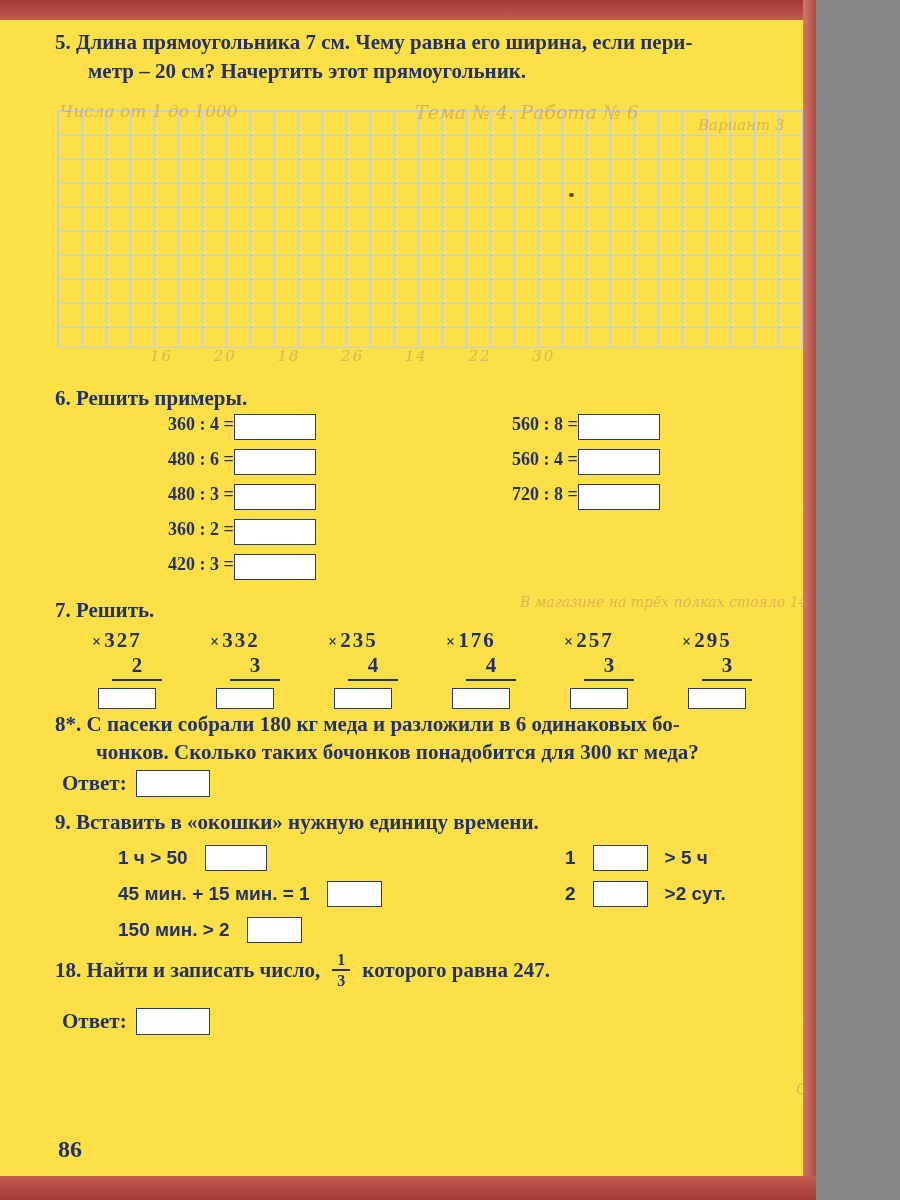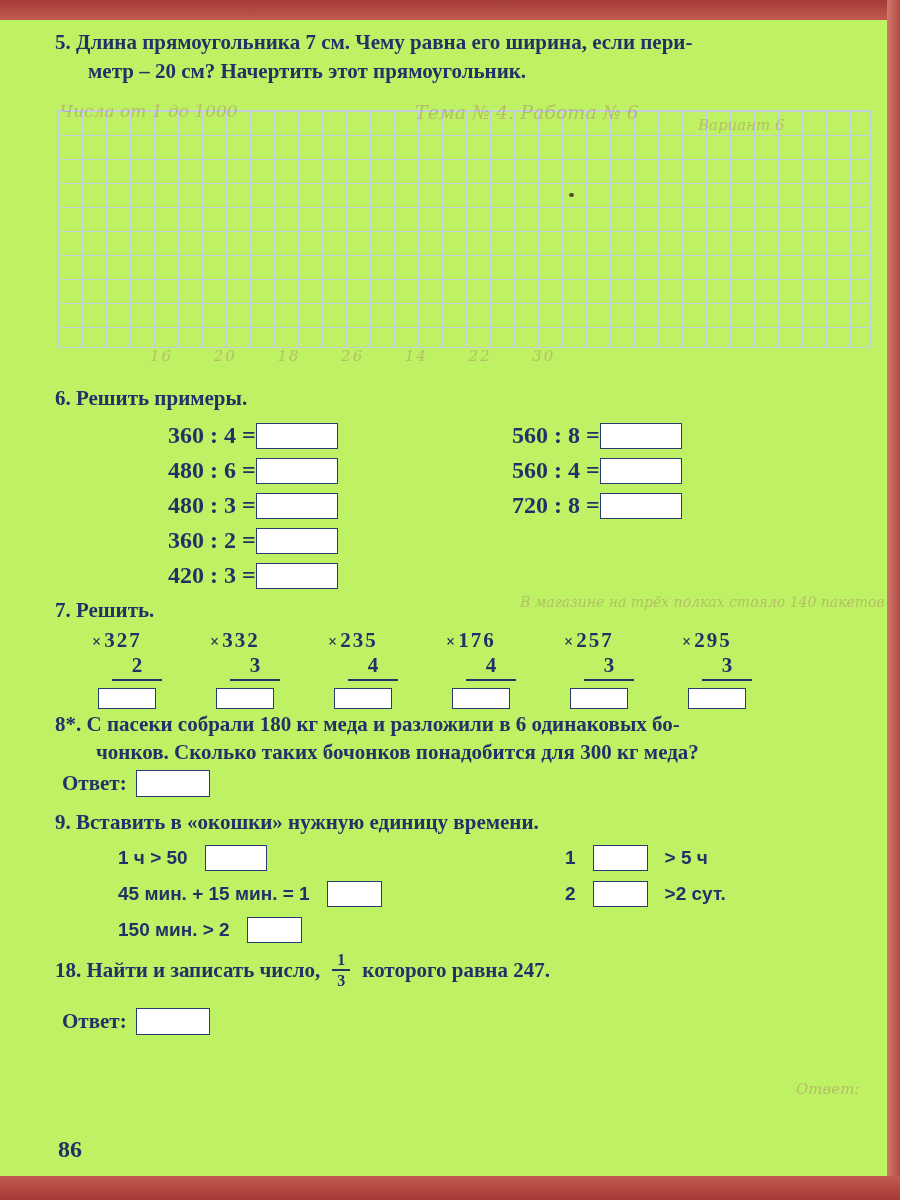--- a/index.html
+++ b/index.html
@@ -1,40 +1,41 @@
 <!DOCTYPE html>
 <html><head>
 <meta charset="utf-8">
 <style>
   html,body{margin:0;padding:0;background:#888;}
   .canvas{
-    position:relative;width:900px;height:1200px;overflow:hidden;
-    background:#bef264;color:#223168;
+    position:relative;width:784px;height:1200px;overflow:hidden;
+    background:#fde047;color:#223168;
     font-family:"Liberation Serif","DejaVu Serif",serif;
+    padding-left:32px;
   }
   .edge{position:absolute;z-index:5;}
   .edge-top{top:0;left:0;width:100%;height:20px;background:linear-gradient(to bottom,#a33a35,#c25b50);}
   .edge-right{top:0;right:0;width:13px;height:100%;background:linear-gradient(to left,#b04a42,#cf7a6c);}
   .edge-bottom{bottom:0;left:0;width:100%;height:24px;background:linear-gradient(to top,#a33a35,#c25b50);}
   .txt{position:absolute;font-weight:bold;font-size:21px;white-space:nowrap;z-index:3;}
   .grid{
     position:absolute;left:57px;top:110px;width:812px;height:236px;z-index:1;
     border:1px solid #c3cede;
     background-image:linear-gradient(to right,#c3cede 1px,transparent 1px),
                      linear-gradient(to bottom,#c3cede 1px,transparent 1px);
     background-size:24px 24px;
   }
   .ghost{
     position:absolute;font-style:italic;color:#a25f68;opacity:.35;z-index:2;
     white-space:pre;filter:blur(.3px);font-weight:normal;
     font-family:"DejaVu Serif",serif;
   }
   .speck{position:absolute;left:569px;top:193px;width:5px;height:4px;background:#44222e;border-radius:50%;opacity:.85;z-index:4;}
   .col{position:absolute;z-index:3;}
-  .t6row{display:flex;align-items:flex-end;height:35px;font-weight:bold;font-size:24px;}
+  .t6row{display:flex;align-items:flex-start;height:35px;font-weight:bold;font-size:18px;}
   .abox{display:inline-block;border:1.8px solid #2a3a72;background:#fff;box-sizing:border-box;}
   .b82{width:82px;height:26px;}
   .b74{width:74px;height:27px;}
   .b62{width:62px;height:26px;}
   .b55{width:55px;height:26px;}
   .multrow{position:absolute;left:92px;top:628px;display:flex;gap:44px;z-index:3;}
   .mult{width:74px;font-weight:bold;font-size:21px;}
   .mhead{display:flex;align-items:baseline;}
   .msign{font-size:16px;margin-right:3px;}
   .mnum{letter-spacing:2px;}
@@ -55,21 +56,21 @@
 
   <div class="edge edge-top"></div>
   <div class="edge edge-right"></div>
   <div class="edge edge-bottom"></div>
 
   <div class="txt" style="left:55px;top:30px">5. Длина прямоугольника 7 см. Чему равна его ширина, если пери-</div>
   <div class="txt" style="left:88px;top:59px">метр – 20 см? Начертить этот прямоугольник.</div>
 
   <span class="ghost" style="left:415px;top:101px;font-size:19px">Тема № 4. Работа № 6</span>
   <span class="ghost" style="left:60px;top:101px;font-size:17px">Числа от 1 до 1000</span>
-  <span class="ghost" style="left:698px;top:116px;font-size:15px">Вариант 6</span>
+  <span class="ghost" style="left:698px;top:116px;font-size:15px">Вариант 3</span>
 
   <div class="grid"></div>
   <div class="speck"></div>
   <span class="ghost" style="left:150px;top:347px;font-size:15px;letter-spacing:2px">16      20      18      26      14      22      30</span>
 
   <div class="txt" style="left:55px;top:386px">6. Решить примеры.</div>
 
   <div class="col" style="left:168px;top:414px">
     <div class="t6row">
       <span>360 : 4 =</span>

